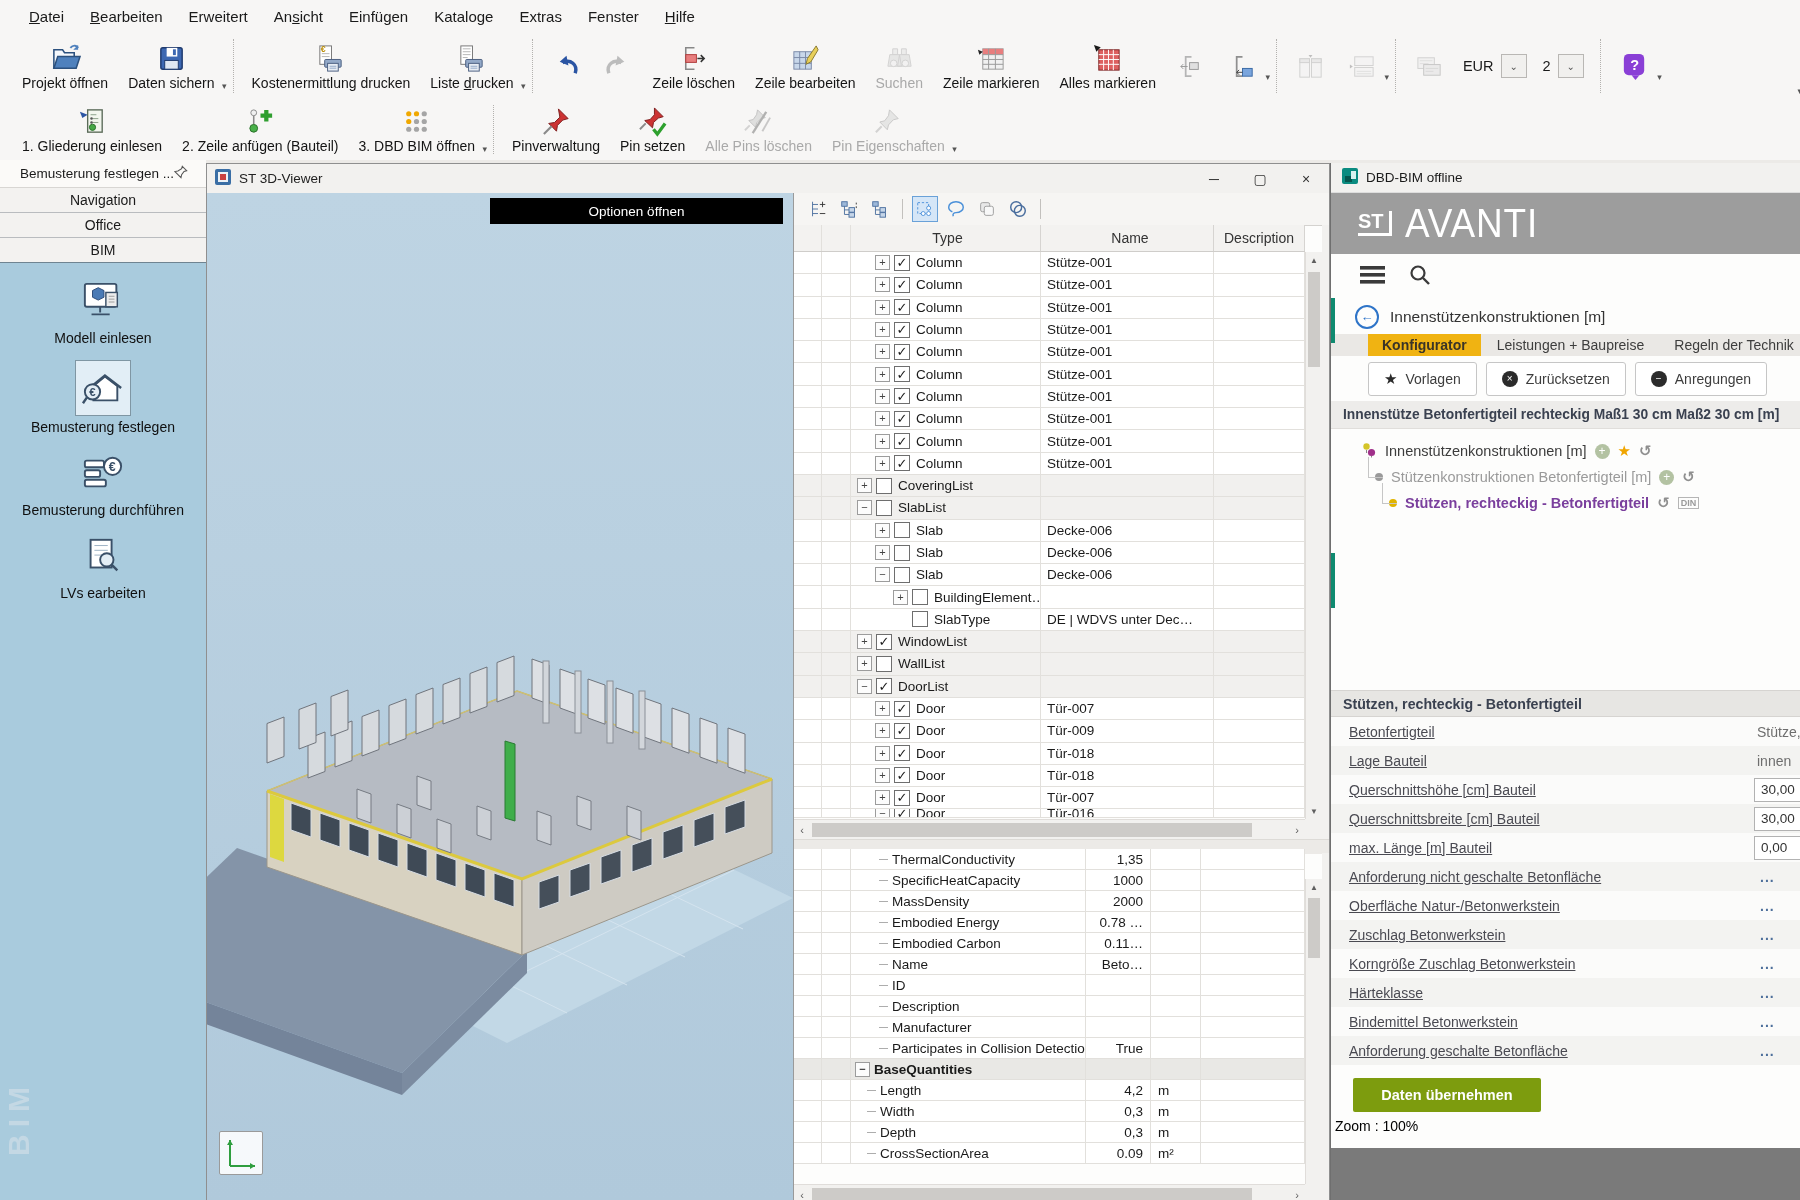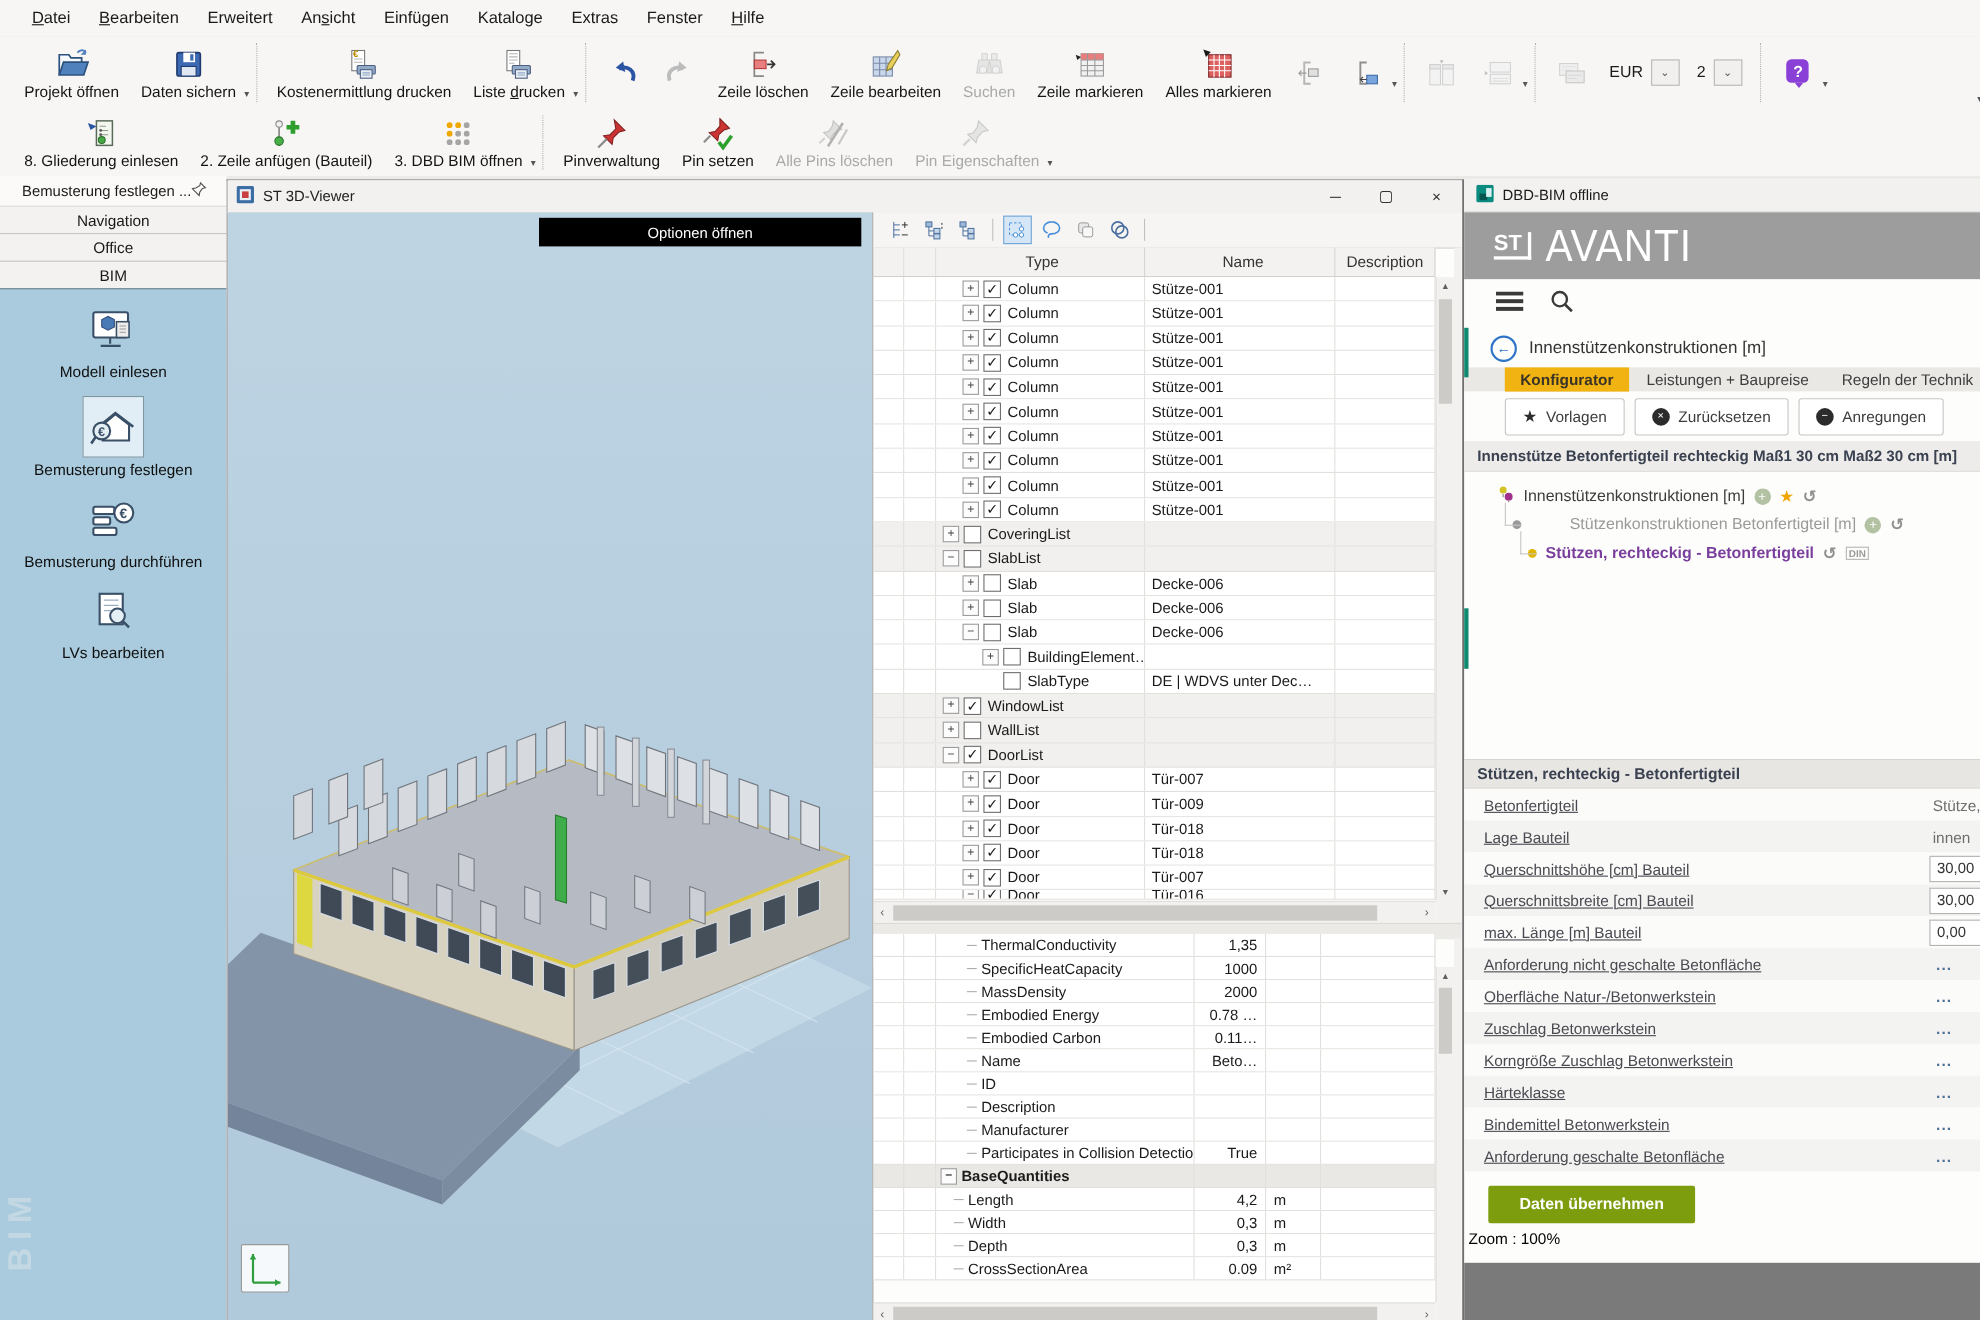--- a/index.html
+++ b/index.html
@@ -106,21 +106,21 @@
   .tab.active{background:#f0b312;font-weight:bold;color:#3a3427;}
   #dbtns{height:45px;display:flex;align-items:center;gap:9px;padding-left:37px;background:#fdfdfc;}
   .abtn{height:32px;border:1px solid #c6c6c6;border-radius:3px;background:#fff;display:flex;align-items:center;gap:8px;padding:0 15px;font-size:14px;color:#3d3d3d;white-space:nowrap;}
   .circ{width:16px;height:16px;border-radius:50%;background:#2b2b2b;color:#fff;font-size:10px;display:flex;align-items:center;justify-content:center;flex:none;}
   .ic-star{color:#2b2b2b;font-size:15px;}
   #dconfig{height:27px;background:#edecea;display:flex;align-items:center;padding-left:12px;font-size:13.8px;font-weight:bold;color:#3a4150;border-bottom:1px solid #e0dedb;white-space:nowrap;overflow:hidden;}
   #dtree{padding-top:9px;}
   .dtr{height:26px;display:flex;align-items:center;gap:8px;font-size:14.5px;position:relative;}
   .dtr.lvl1::before{content:'';position:absolute;left:37px;top:-7px;width:14px;height:20px;border-left:1px solid #c6c6c6;border-bottom:1px solid #c6c6c6;}
   .dtr.lvl2::before{content:'';position:absolute;left:51px;top:-7px;width:14px;height:20px;border-left:1px solid #c6c6c6;border-bottom:1px solid #c6c6c6;}
-  .dt0{color:#3c3c3c;} .dt1{color:#9a9a9a;margin-left:36px;} .dt2{color:#7a3f9d;font-weight:bold;}
+  .dt0{color:#3c3c3c;} .dt1{color:#9a9a9a;} .dt2{color:#7a3f9d;font-weight:bold;}
   .bl-dot{width:8px;height:8px;border-radius:50%;flex:none;}
   .ic-add{width:15px;height:15px;border-radius:50%;background:#b3c2a2;color:#fff;font-size:12px;line-height:14px;text-align:center;flex:none;}
   .ic-star2{color:#f0a500;font-size:15px;}
   .ic-hist{color:#8f8f8f;font-size:15px;font-weight:bold;}
   .ic-din{font-size:9px;color:#9a9a9a;border:1px solid #b5b5b5;padding:0 2px;font-weight:bold;}
   #dsec{position:absolute;top:527px;left:0;right:0;height:27px;background:#e7e6e3;font-weight:bold;font-size:14.2px;color:#3a4150;display:flex;align-items:center;padding-left:12px;border-top:1px solid #d6d4d1;border-bottom:1px solid #d6d4d1;box-sizing:border-box;}
   #dparams{position:absolute;top:554px;left:0;right:0;}
   .drow{height:29px;position:relative;display:flex;align-items:center;font-size:14px;color:#4a4a52;padding-left:18px;background:#fbfbfa;text-decoration:underline;}
   .drow.alt{background:#f3f3f1;}
   .dvtext{position:absolute;left:426px;color:#6e6e6e;white-space:nowrap;}
@@ -344,21 +344,21 @@
         <span class="ticon">
           <svg viewBox="0 0 32 32">
             <rect x="11" y="4" width="15" height="23" fill="#f2f6ee" stroke="#5a6a58" stroke-width="1.4"></rect>
             <path d="M14 9h6M16 13h6M16 17h6" stroke="#8aa088"></path>
             <circle cx="15" cy="13" r="1.3" fill="#555"></circle>
             <circle cx="15" cy="17" r="1.3" fill="#555"></circle>
             <path d="M3 6l8 3-5.5 3.5z" fill="#2b55a3"></path>
             <circle cx="16" cy="22" r="3.2" fill="#45a845" stroke="#2a702a"></circle>
           </svg>
         </span>
-        <span class="tlab">8. Gliederung einlesen</span>
+        <span class="tlab">1. Gliederung einlesen</span>
       </div>
       <div class="tbtn">
         <span class="ticon">
           <svg viewBox="0 0 32 32">
             <circle cx="9" cy="7" r="3" fill="#f0f0f0" stroke="#8a8a8a"></circle>
             <path d="M9 10v9" stroke="#8a8a8a" stroke-width="1.6"></path>
             <circle cx="9" cy="23" r="4" fill="#49b049" stroke="#2a702a"></circle>
             <path d="M22 4v12M16 10h12" stroke="#2f9e2f" stroke-width="4.4"></path>
           </svg>
         </span>
@@ -478,21 +478,21 @@
             </div>
             <div class="sbitem">
               <div class="sbicon">
                 <svg viewBox="0 0 48 44">
                   <rect x="11" y="4" width="22" height="29" fill="#fff" stroke="#3a5068" stroke-width="2"></rect>
                   <path d="M15 10h14M15 15h14M15 20h8" stroke="#9ab0c2"></path>
                   <circle cx="28" cy="25" r="7" fill="#e4eef5" stroke="#3a5068" stroke-width="2"></circle>
                   <path d="M33 30l6 6" stroke="#3a5068" stroke-width="2.5"></path>
                 </svg>
               </div>
-              <div class="sblabel">LVs bearbeiten</div>
+              <div class="sblabel">LVs earbeiten</div>
             </div>
           </div>
         <div id="sb-watermark">BIM</div>
       </div>
     </div>
 
     <div id="viewer">
       <div class="wtitle">
         <span><svg width="16" height="16" viewBox="0 0 16 16">
               <rect width="16" height="16" rx="2" fill="#3a6ea5"></rect>

